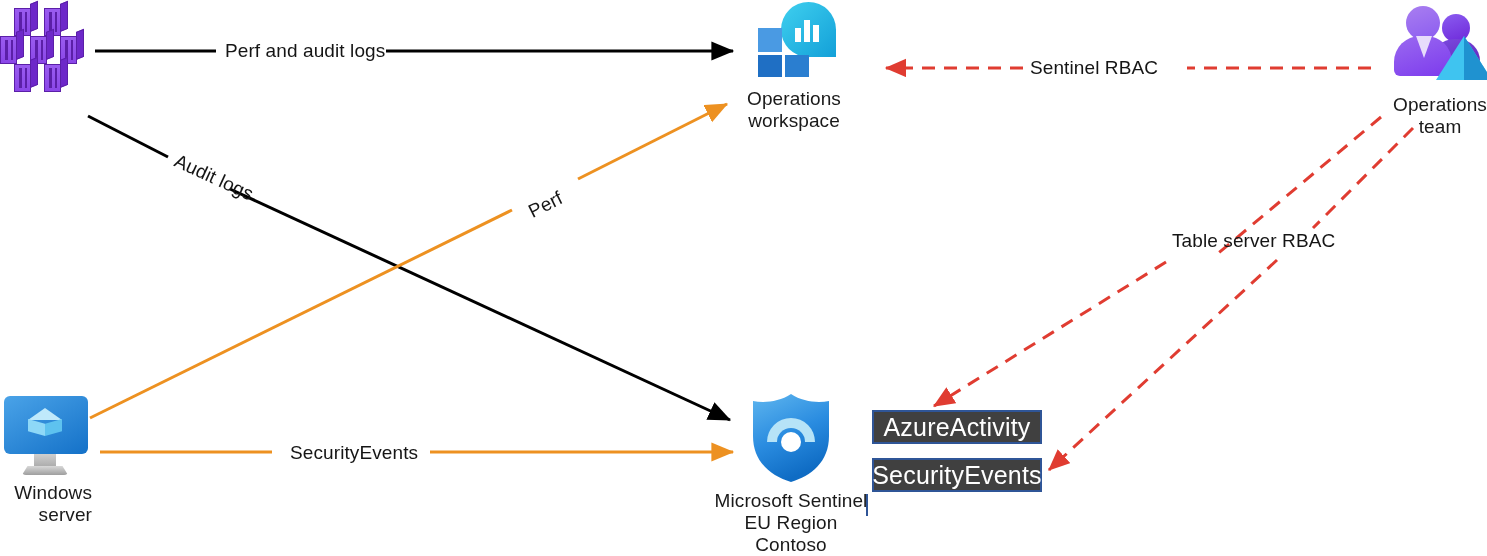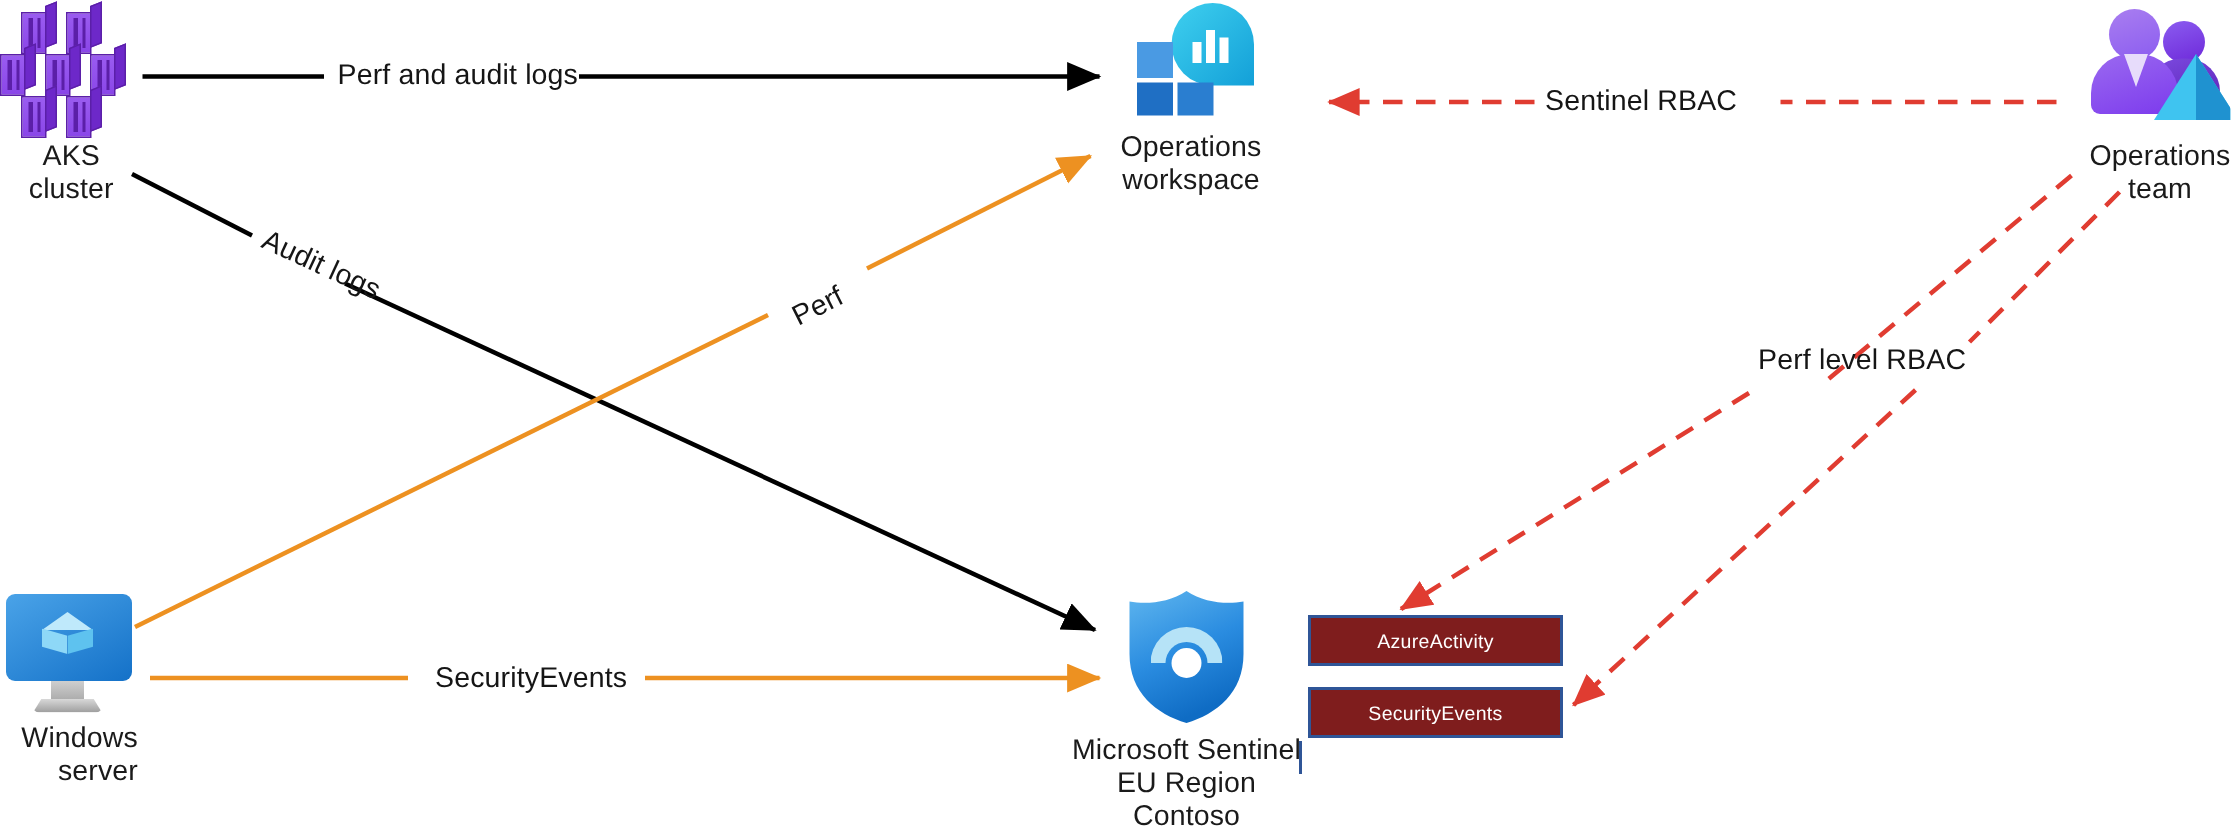--- a/index.html
+++ b/index.html
@@ -39,24 +39,24 @@
   }
   .edge-label {
     position: absolute;
     font-size: 19px;
     color: #151515;
     white-space: nowrap;
     letter-spacing: 0.1px;
   }
   .table-box {
     position: absolute;
-    background: #7f1d1d;
+    background: #404040;
     border: 2px solid #2f5597;
     color: #ffffff;
-    font-size: 13px;
+    font-size: 25px;
     display: flex;
     align-items: center;
     justify-content: center;
     letter-spacing: 0.2px;
     box-sizing: border-box;
   }
   
   .icon-wrap { position: relative; }
 
   
@@ -256,21 +256,21 @@
   <div class="edge-label" style="left:225px; top:40px;">Perf and audit logs</div>
 
   <div class="edge-label" style="left:180px; top:150px; transform: rotate(24.7deg); transform-origin: left top;">Audit logs</div>
 
   <div class="edge-label" style="left:525px; top:203px; transform: rotate(-26.6deg); transform-origin: left top;">Perf</div>
 
   <div class="edge-label" style="left:290px; top:442px;">SecurityEvents</div>
 
   <div class="edge-label" style="left:1030px; top:57px;">Sentinel RBAC</div>
 
-  <div class="edge-label" style="left:1172px; top:230px;">Perf level RBAC</div>
+  <div class="edge-label" style="left:1172px; top:230px;">Table server RBAC</div>
 
   <div class="node" style="left:0px; top:4px; width:95px;">
     <div class="icon-wrap aks">
 
       <div class="cube" style="left:14px; top:0px;">
           <div class="face"></div>
           <div class="side"></div>
           <div class="bar1"></div>
           <div class="bar2"></div>
         </div>
@@ -306,21 +306,20 @@
           <div class="bar1"></div>
           <div class="bar2"></div>
         </div>
       <div class="cube" style="left:44px; top:56px;">
           <div class="face"></div>
           <div class="side"></div>
           <div class="bar1"></div>
           <div class="bar2"></div>
         </div>
     </div>
-    <div class="node-label" style="margin-top:4px;">AKS cluster</div>
   </div>
 
   <div class="node" style="left:738px; top:2px; width:112px;">
     <div class="icon-wrap law" style="margin:0 auto;">
       <div class="circle"></div>
       <div class="barchart">
           <i></i>
           <i></i>
           <i></i>
         </div>

